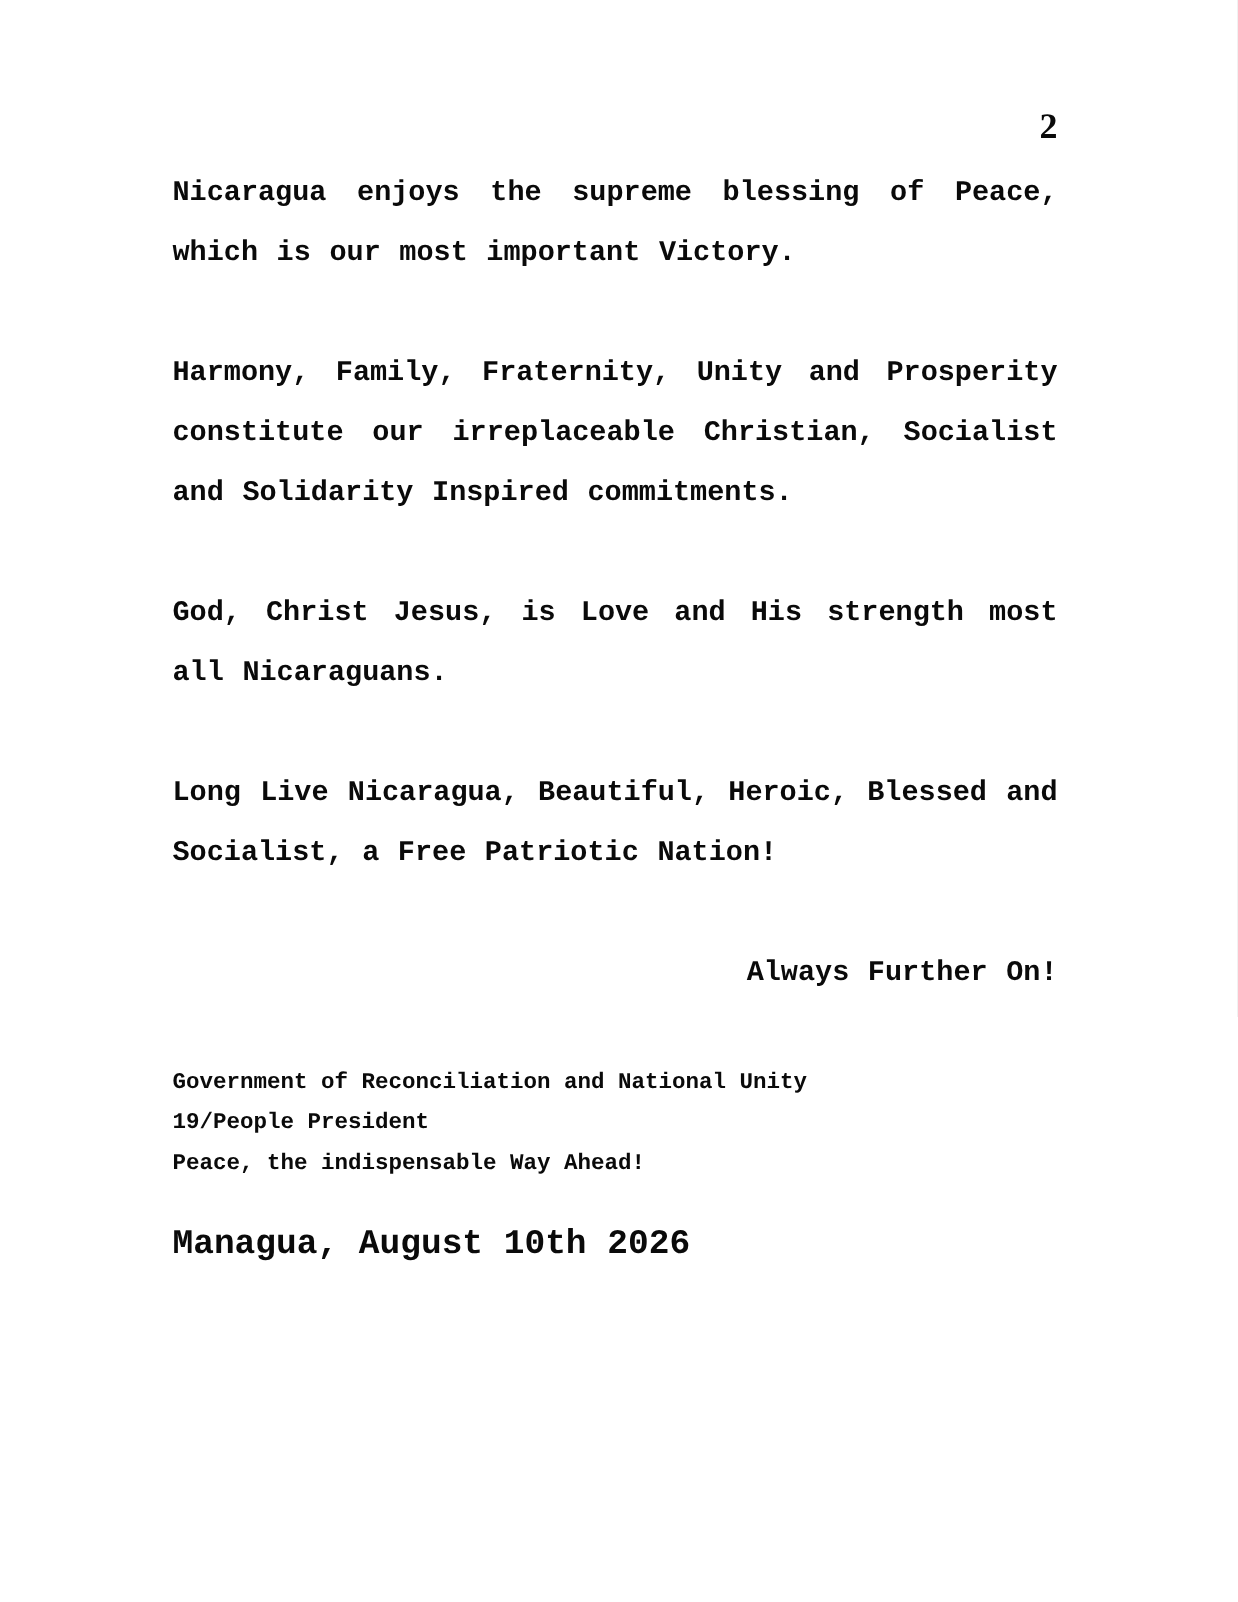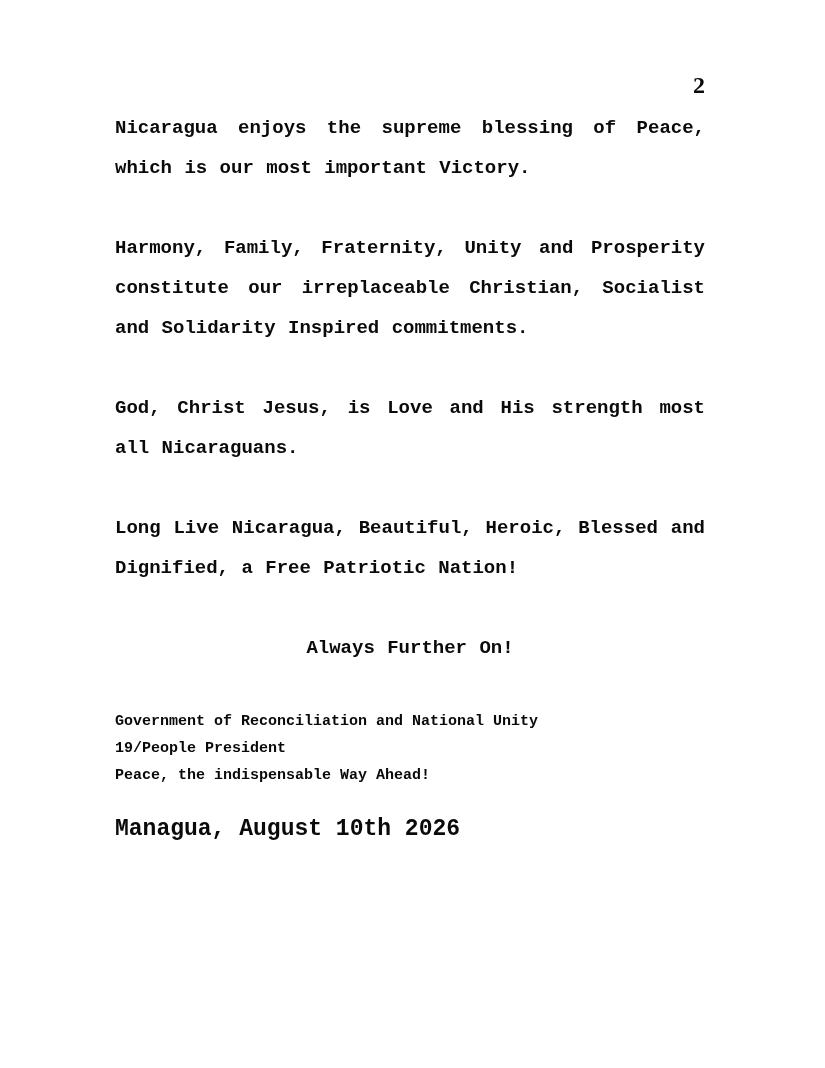--- a/index.html
+++ b/index.html
@@ -29,21 +29,21 @@
   .body-text { margin-top: 8px; }
 
   .para {
     font-size: 19px;
     line-height: 40px;
     text-align: justify;
     margin: 0 0 40px 0;
     word-spacing: 1px;
   }
 
-  .para.single-line { text-align: center; }
+  .para.single-line { text-align: right; }
 
   .signature-block {
     margin-top: 30px;
     font-size: 15px;
     line-height: 27px;
   }
   .signature-line { white-space: nowrap; }
 
   .dateline {
     margin-top: 25px;
@@ -59,21 +59,21 @@
 
   <div class="page-number">2</div>
 
   <div class="body-text">
     <p class="para">Nicaragua enjoys the supreme blessing of Peace, which is our most important Victory.</p>
 
     <p class="para">Harmony, Family, Fraternity, Unity and Prosperity constitute our irreplaceable Christian, Socialist and Solidarity Inspired commitments.</p>
 
     <p class="para">God, Christ Jesus, is Love and His strength most all Nicaraguans.</p>
 
-    <p class="para">Long Live Nicaragua, Beautiful, Heroic, Blessed and Dignified, a Free Patriotic Nation!</p>
+    <p class="para">Long Live Nicaragua, Beautiful, Heroic, Blessed and Socialist, a Free Patriotic Nation!</p>
 
     <p class="para single-line">Always Further On!</p>
   </div>
 
   <div class="signature-block">
     <div class="signature-line">Government of Reconciliation and National Unity</div>
     <div class="signature-line">19/People President</div>
     <div class="signature-line">Peace, the indispensable Way Ahead!</div>
   </div>
 

